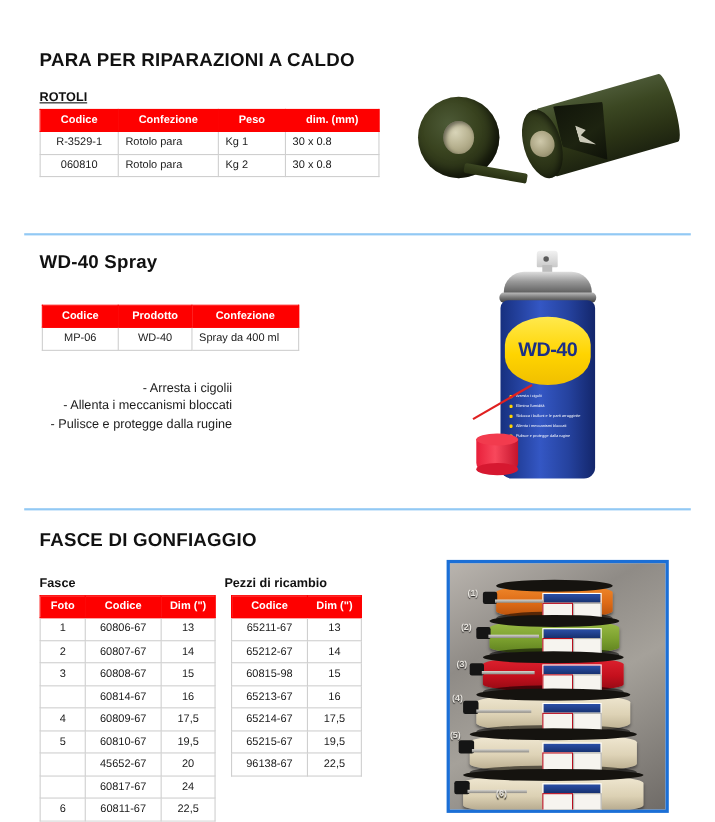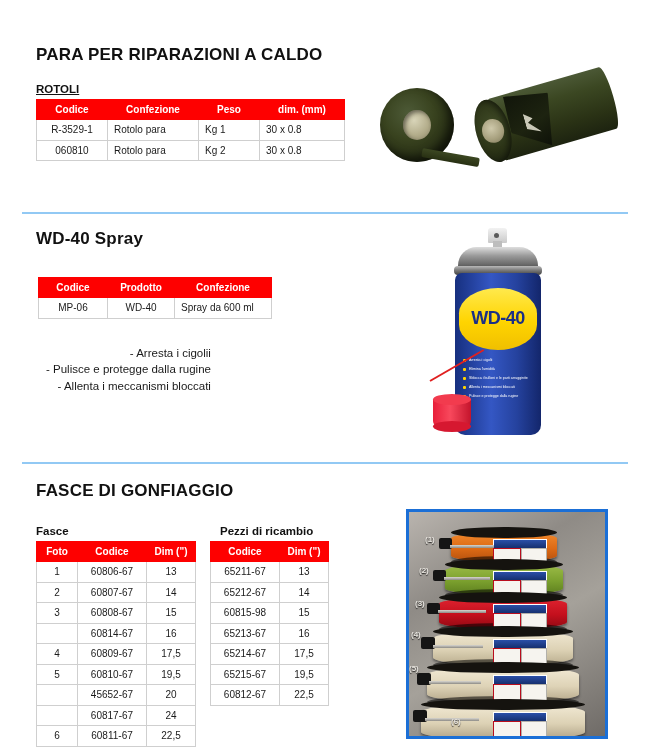--- a/index.html
+++ b/index.html
@@ -311,29 +311,29 @@
       <tr>
         <th style="width:56px;">Codice</th>
         <th style="width:54px;">Prodotto</th>
         <th style="width:84px;">Confezione</th>
       </tr>
     </thead>
     <tbody>
       <tr>
         <td class="c">MP-06</td>
         <td class="c">WD-40</td>
-        <td class="l">Spray da 600 ml</td>
+        <td class="l">Spray da 400 ml</td>
       </tr>
     </tbody>
   </table>
 
   <div class="feature-list" style="left:46px; top:345px;">
     <div>- Arresta i cigolii</div>
+    <div>- Allenta i meccanismi bloccati</div>
     <div>- Pulisce e protegge dalla rugine</div>
-    <div>- Allenta i meccanismi bloccati</div>
   </div>
 
   <div class="photo-wd">
     <div class="wd-nozzle"></div>
     <div class="wd-stem"></div>
     <div class="wd-dome"></div>
     <div class="wd-rim"></div>
     <div class="wd-body"></div>
     <div class="wd-label">
       <div class="wd-text">WD-40</div>
@@ -407,21 +407,21 @@
         <td class="c">24</td>
       </tr>
       <tr>
         <td class="c">6</td>
         <td class="c">60811-67</td>
         <td class="c">22,5</td>
       </tr>
     </tbody>
   </table>
 
-  <div class="sub-title" style="left:220px; top:525px;">Pezzi di ricambio</div>
+  <div class="sub-title" style="left:204px; top:525px;">Pezzi di ricambio</div>
 
   <table class="cat" style="left:210px; top:541px;">
     <thead>
       <tr>
         <th style="width:56px;">Codice</th>
         <th style="width:36px;">Dim (")</th>
       </tr>
     </thead>
     <tbody>
       <tr>
@@ -442,21 +442,21 @@
       </tr>
       <tr>
         <td class="c">65214-67</td>
         <td class="c">17,5</td>
       </tr>
       <tr>
         <td class="c">65215-67</td>
         <td class="c">19,5</td>
       </tr>
       <tr>
-        <td class="c">60812-67</td>
+        <td class="c">96138-67</td>
         <td class="c">22,5</td>
       </tr>
     </tbody>
   </table>
 
   <div class="photo-bands">
 
     <div class="band" style="left:42px; top:20px; width:106px; height:30px;
                 background:linear-gradient(180deg,#f0892c 0%,#dd6a15 55%,#b4500d 100%);">
       <div class="band-lip"></div>

